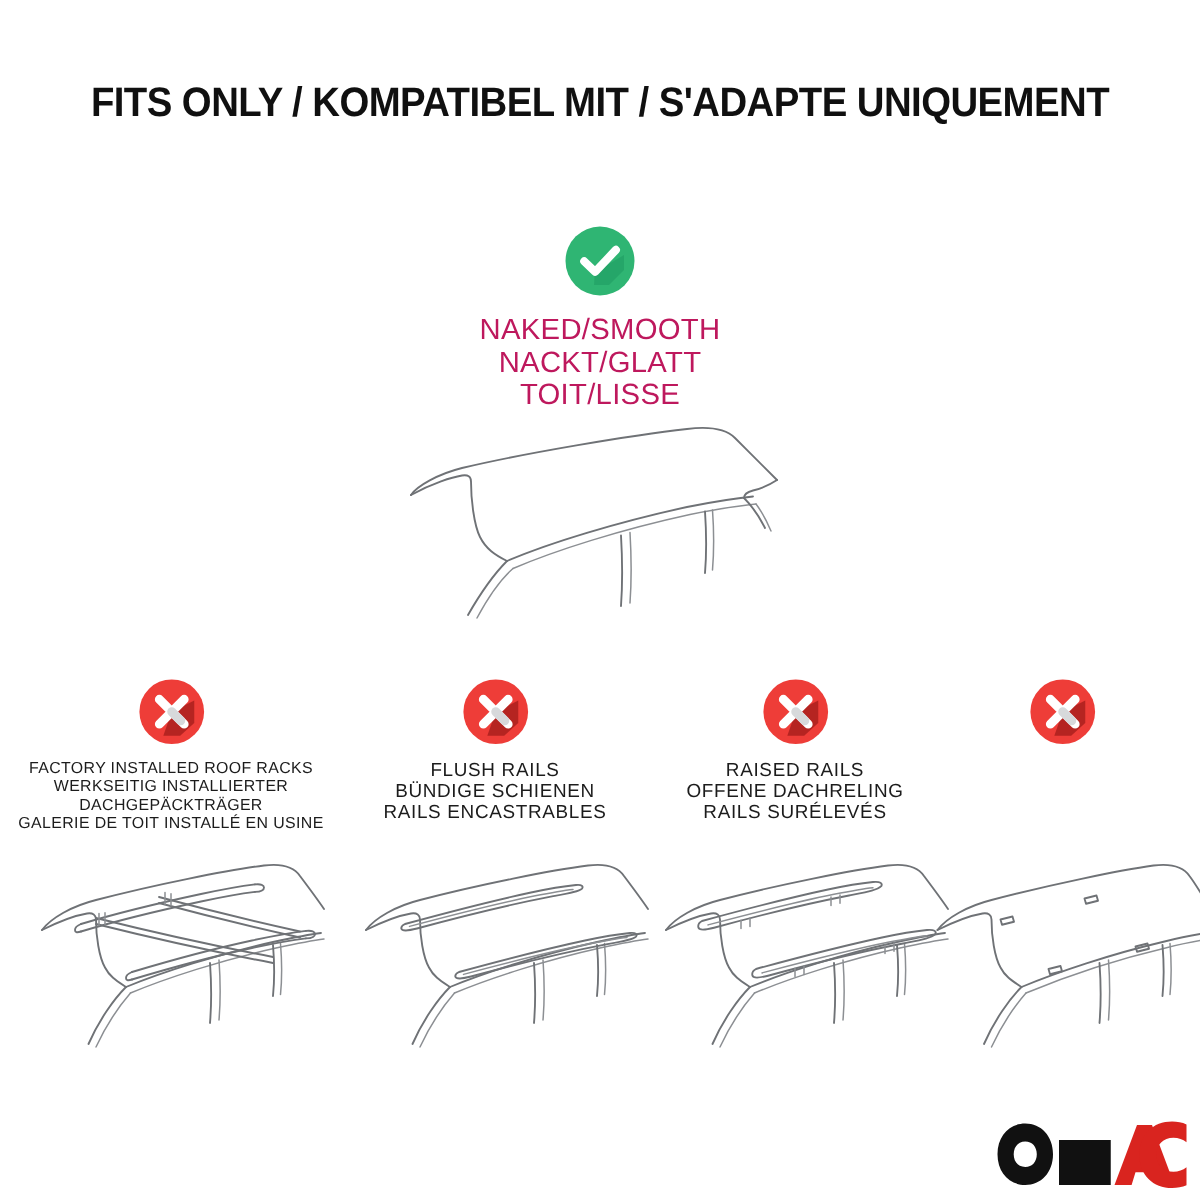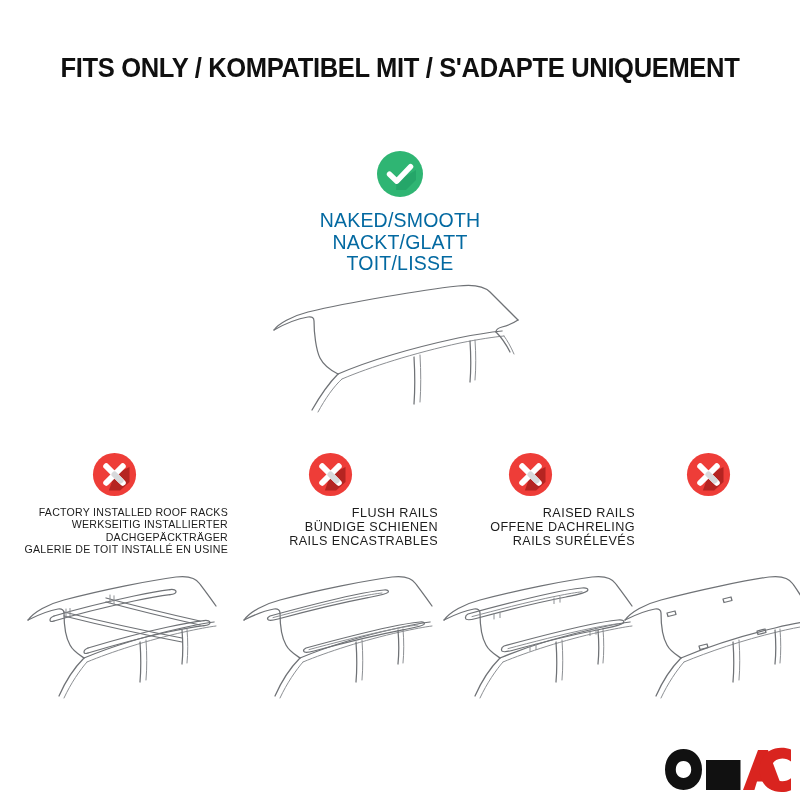--- a/index.html
+++ b/index.html
@@ -43,21 +43,21 @@
   .badge-wrap {
     width: 800px;
     display: flex;
     justify-content: center;
   }
   #featured-label {
     margin-top: 12px;
     font-size: 19.5px;
     line-height: 21.5px;
     letter-spacing: 0.2px;
-    color: #0369a1;
+    color: #be185d;
     white-space: pre-line;
     text-align: center;
   }
 
   #featured-illustration {
     position: absolute;
     top: 278px;
     left: 262px;
     width: 300px;
     height: 135px;
@@ -67,21 +67,21 @@
   #nofit-row {
     position: absolute;
     top: 452px;
     left: 0;
     width: 800px;
     height: 348px;
   }
   .nofit-col {
     position: absolute;
     top: 0;
-    text-align: right;
+    text-align: center;
   }
   .nofit-col .badge-wrap {
     width: 100%;
     display: flex;
     justify-content: center;
   }
   .nofit-label {
     margin-top: 9px;
     font-size: 12.6px;
     line-height: 14.2px;

